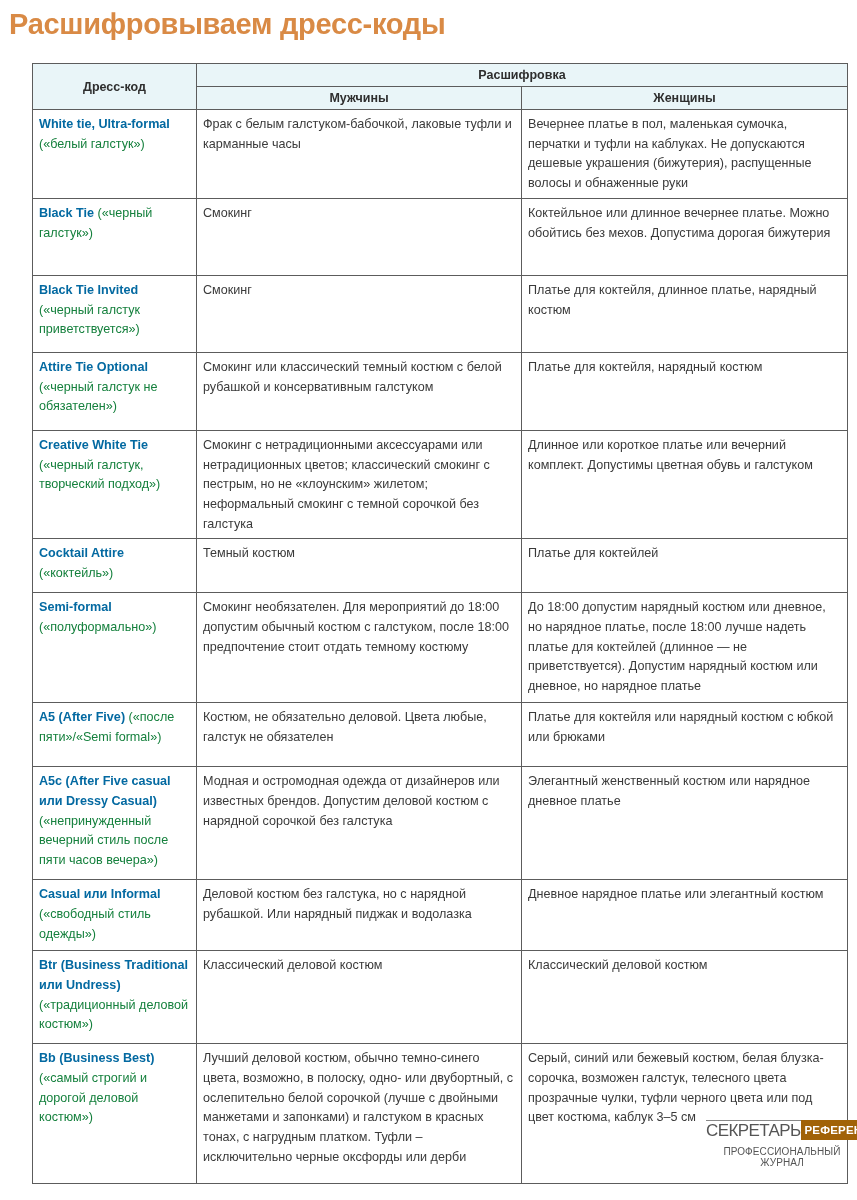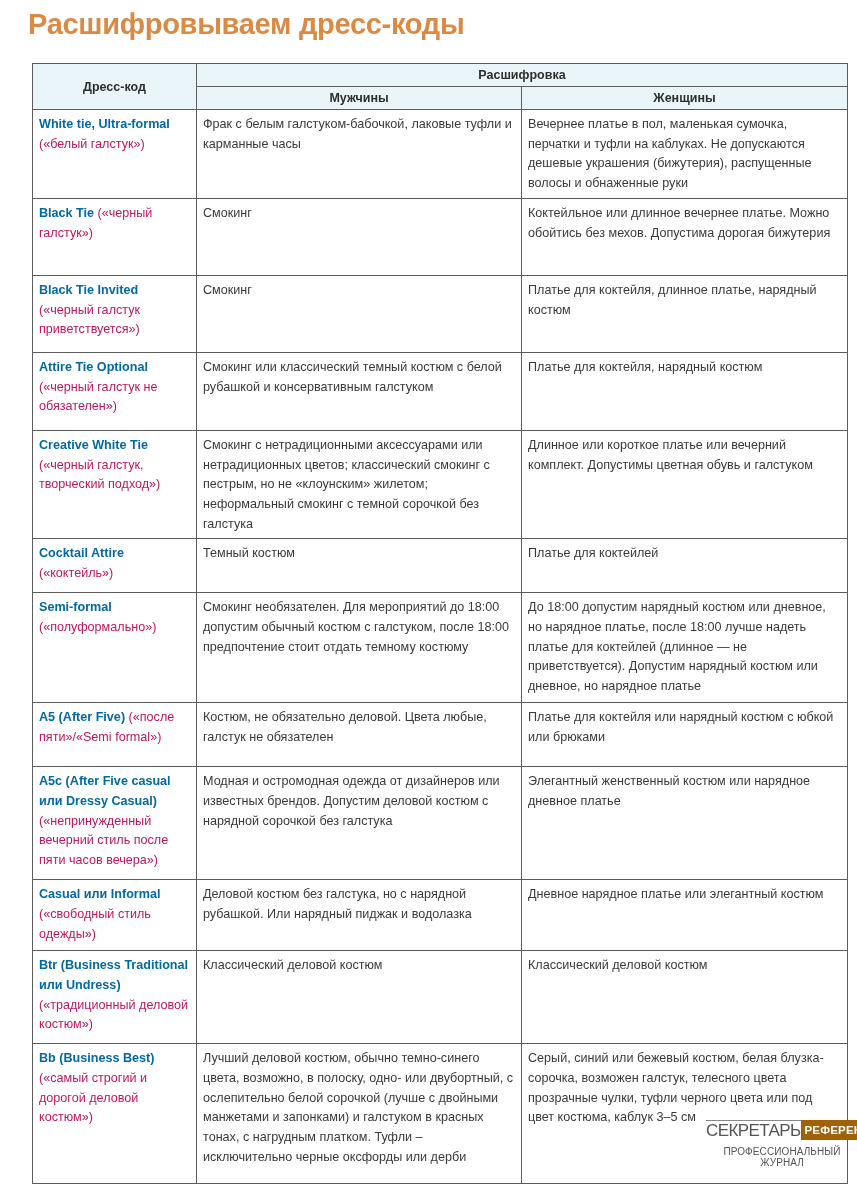--- a/index.html
+++ b/index.html
@@ -1,31 +1,31 @@
 <!DOCTYPE html>
 <html><head>
 <meta charset="utf-8">
 <style>
   html, body { margin: 0; padding: 0; background: #ffffff; }
   body { width: 857px; height: 1200px; position: relative; overflow: hidden;
          font-family: "Liberation Sans", sans-serif; color: #333333; }
-  .title { position: absolute; left: 28px; top: 8px; margin: 0;
+  .title { position: absolute; left: 9px; top: 8px; margin: 0;
            font-family: "Liberation Sans", sans-serif; font-weight: 700;
            font-size: 29px; letter-spacing: -0.3px; color: #d98a45; }
   table.dress { position: absolute; left: 32px; top: 63px; width: 815px;
                 border-collapse: collapse; table-layout: fixed; }
   table.dress col.c1 { width: 164px; }
   table.dress col.c2 { width: 325px; }
   table.dress col.c3 { width: 326px; }
   table.dress th, table.dress td { border: 1.5px solid #5c5c5c; vertical-align: top; }
   table.dress thead th { background: #e9f5f8; font-weight: 700; font-size: 12.5px;
                          color: #2e2e2e; text-align: center; vertical-align: middle; height: 22px; padding: 0; }
   table.dress tbody td { font-size: 12.6px; line-height: 19.7px; padding: 5px 6px 4px 6px; color: #3a3a3a; }
   .code-name { font-weight: 700; color: #0369a1; }
-  .code-tr { color: #be185d; margin-top: 40px; }
+  .code-tr { color: #15803d; margin-top: 40px; }
   .logo { position: absolute; left: 706px; top: 1120px; width: 152px; }
   .logo-top { display: flex; align-items: stretch; height: 20px; }
   .logo-main { font-family: "Liberation Sans", sans-serif; font-size: 17px; color: #555555;
                letter-spacing: -0.6px; line-height: 20px; border-top: 1.5px solid #888888; padding-right: 1px; }
   .logo-badge { background: #a16207; color: #ffffff; font-weight: 700; font-size: 11.5px;
                 line-height: 20px; padding: 0 3px; letter-spacing: 0.2px; }
   .logo-sub { font-size: 10px; color: #555555; text-align: center; margin-top: 6px; letter-spacing: 0.1px; }
 </style>
 </head>
 <body>

